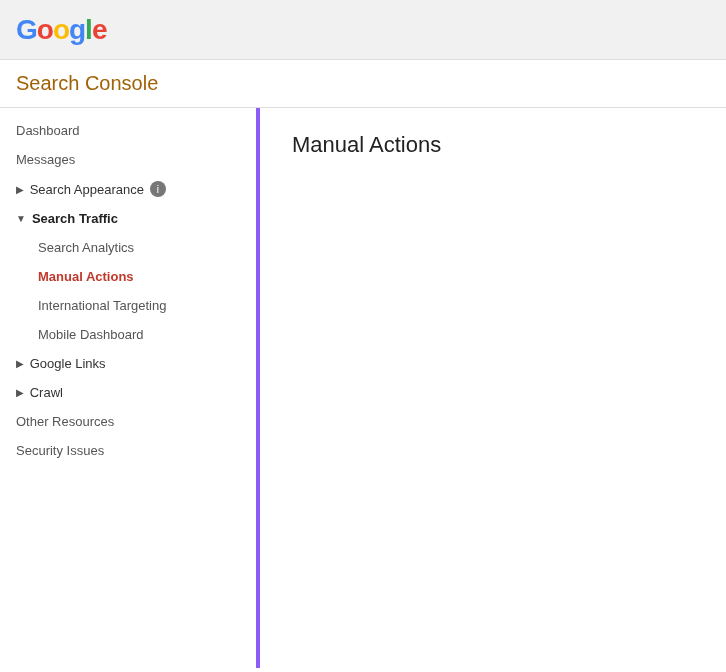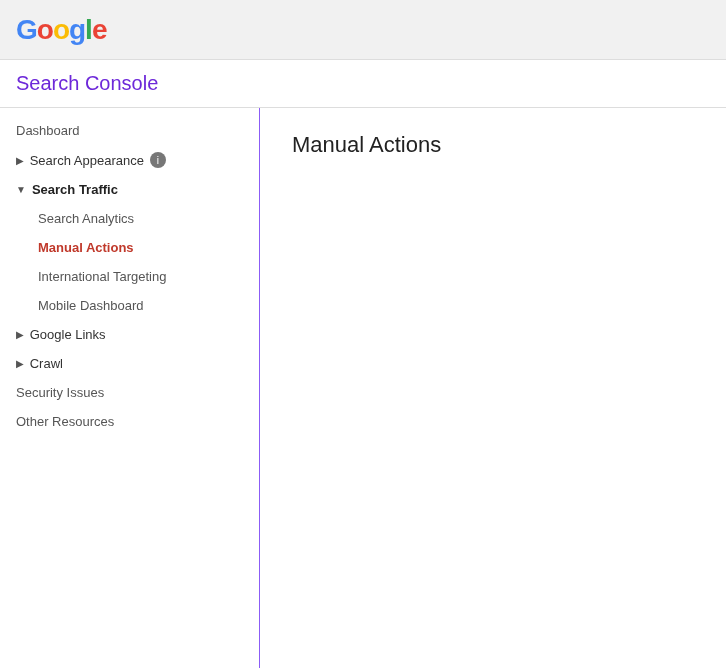--- a/index.html
+++ b/index.html
@@ -25,36 +25,36 @@
     .google-logo .g-yellow { color: #FBBC05; }
     .google-logo .g-green { color: #34A853; }
 
     
     #subheader {
       background: #fff;
       padding: 12px 16px;
       border-bottom: 1px solid #ddd;
     }
     #subheader h1 {
-      color: #6d28d9;
+      color: #a16207;
       font-size: 20px;
       font-weight: normal;
     }
 
     
     #layout {
       display: flex;
       height: calc(672px - 60px - 52px);
     }
 
     
     #sidebar {
       width: 260px;
       min-width: 260px;
-      border-right: 1px solid #8b5cf6;
+      border-right: 4px solid #8b5cf6;
       padding: 8px 0;
       overflow-y: auto;
     }
 
     .nav-item {
       display: flex;
       align-items: center;
       padding: 7px 16px;
       cursor: pointer;
       color: #555;
@@ -138,20 +138,23 @@
   <h1>Search Console</h1>
 </div>
 
 <div id="layout">
 
   <div id="sidebar">
 
     <div class="nav-item">
       <span>Dashboard</span>
     </div>
+    <div class="nav-item">
+      <span>Messages</span>
+    </div>
 
     <div class="nav-section-header">
       <span class="nav-arrow">▶</span>
       <span>Search Appearance</span>
       <span class="info-icon">i</span>
     </div>
 
     <div class="nav-section-header expanded">
       <span class="nav-arrow">▼</span>
       <span>Search Traffic</span>
@@ -173,24 +176,24 @@
       <span class="nav-arrow">▶</span>
       <span>Google Links</span>
     </div>
 
     <div class="nav-section-header">
       <span class="nav-arrow">▶</span>
       <span>Crawl</span>
     </div>
 
     <div class="nav-item">
+      <span>Other Resources</span>
+    </div>
+    <div class="nav-item">
       <span>Security Issues</span>
-    </div>
-    <div class="nav-item">
-      <span>Other Resources</span>
     </div>
 
   </div>
 
   <div id="main">
     <h2>Manual Actions</h2>
   </div>
 
 </div>
 

